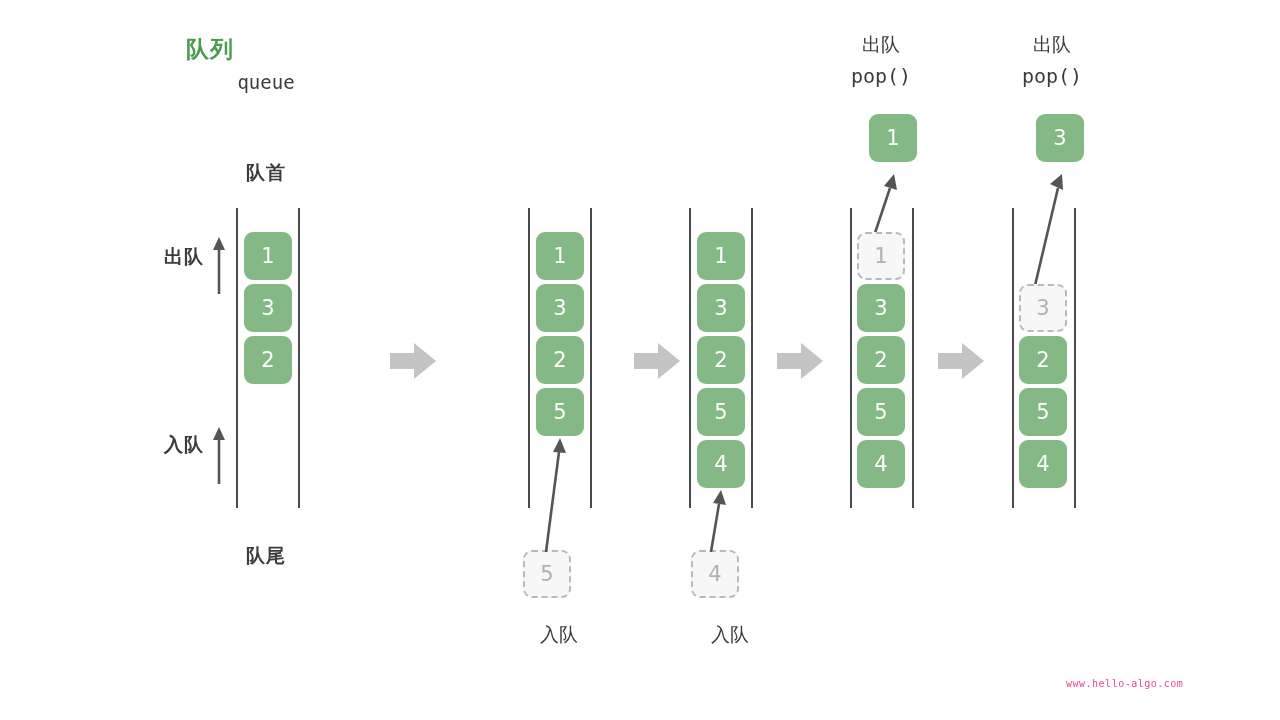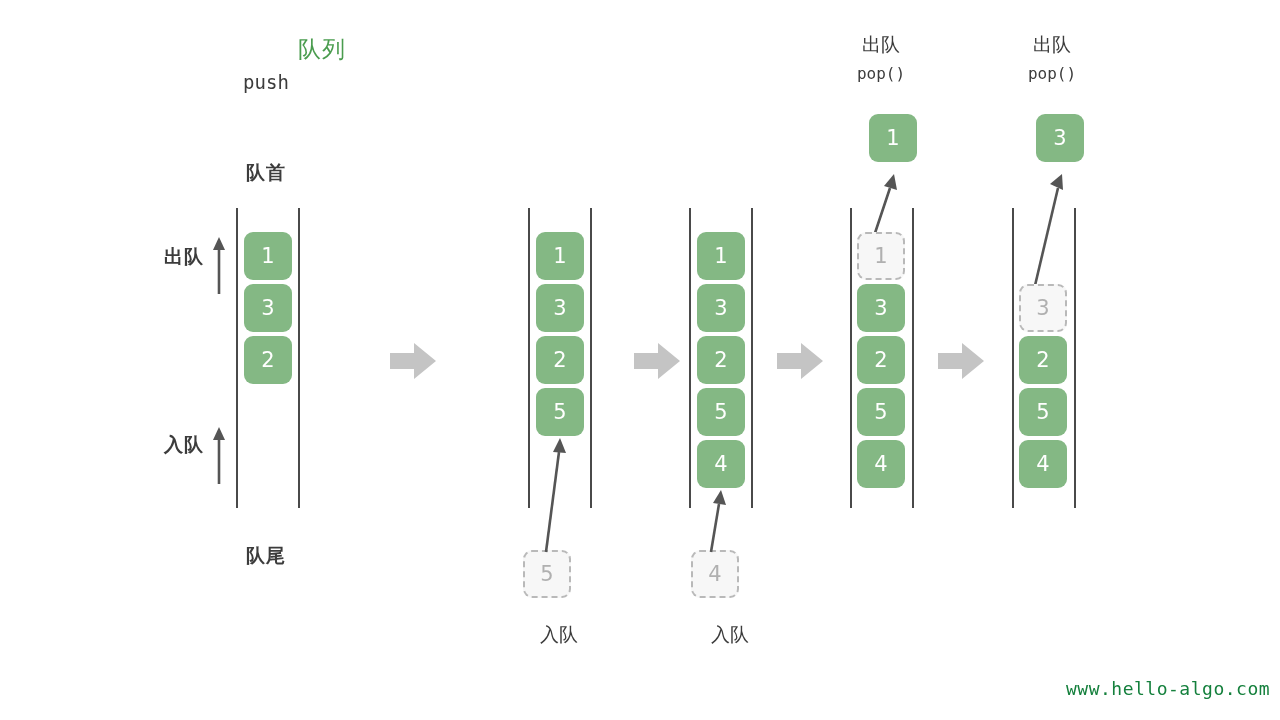--- a/index.html
+++ b/index.html
@@ -19,23 +19,23 @@
     position: absolute;
     left: 0; top: 0;
     width: 1280px;
     height: 720px;
   }
   .abs { position: absolute; }
 
   
   .title-cn {
     font-size: 23px;
-    font-weight: normal;
+    font-weight: bold;
     color: #4a9c4e;
-    text-align: right;
+    text-align: left;
     letter-spacing: 1px;
   }
   .title-en {
     font-family: "DejaVu Sans Mono", "Liberation Mono", monospace;
     font-size: 19px;
     color: #3c3c3c;
     text-align: center;
   }
   .end-label {
     font-size: 19px;
@@ -44,21 +44,21 @@
     text-align: center;
     letter-spacing: 1px;
   }
   .op-label-cn {
     font-size: 19px;
     color: #3c3c3c;
     text-align: center;
   }
   .op-label-code {
     font-family: "DejaVu Sans Mono", "Liberation Mono", monospace;
-    font-size: 16px;
+    font-size: 20px;
     color: #3c3c3c;
     text-align: center;
     white-space: pre;
   }
   .op-label-code .arg { color: #4a9c4e; font-weight: bold; }
 
   .side-label {
     font-size: 19px;
     font-weight: bold;
     color: #3c3c3c;
@@ -96,32 +96,32 @@
 
   
   .step-arrow { width: 46px; height: 40px; }
 
   
   .thin-arrow { overflow: visible; }
 
   
   .watermark {
     font-family: "DejaVu Sans Mono", "Liberation Mono", monospace;
-    font-size: 18px;
-    color: #15803d;
+    font-size: 10px;
+    color: #ec4899;
     letter-spacing: 0.5px;
   }
 </style>
 </head>
 <body>
 
 <div id="stage">
 
   <div class="abs title-cn" style="left:186px; top:34px; width:160px;">队列</div>
-  <div class="abs title-en" style="left:186px; top:71px; width:160px;">push</div>
+  <div class="abs title-en" style="left:186px; top:71px; width:160px;">queue</div>
 
   <div class="abs end-label" style="left:186px; top:543px; width:160px;">队尾</div>
   <div class="abs end-label" style="left:186px; top:160px; width:160px;">队首</div>
 
   <div class="abs side-label" style="left:120px; top:244px; width:84px;">出队</div>
   <svg class="abs thin-arrow" style="left:208px; top:234px;" width="22" height="62">
     <line x1="11" y1="60" x2="11" y2="14" stroke="#555555" stroke-width="2.6"></line>
     <polygon points="11,3 5,16 17,16" fill="#555555"></polygon>
   </svg>
 

